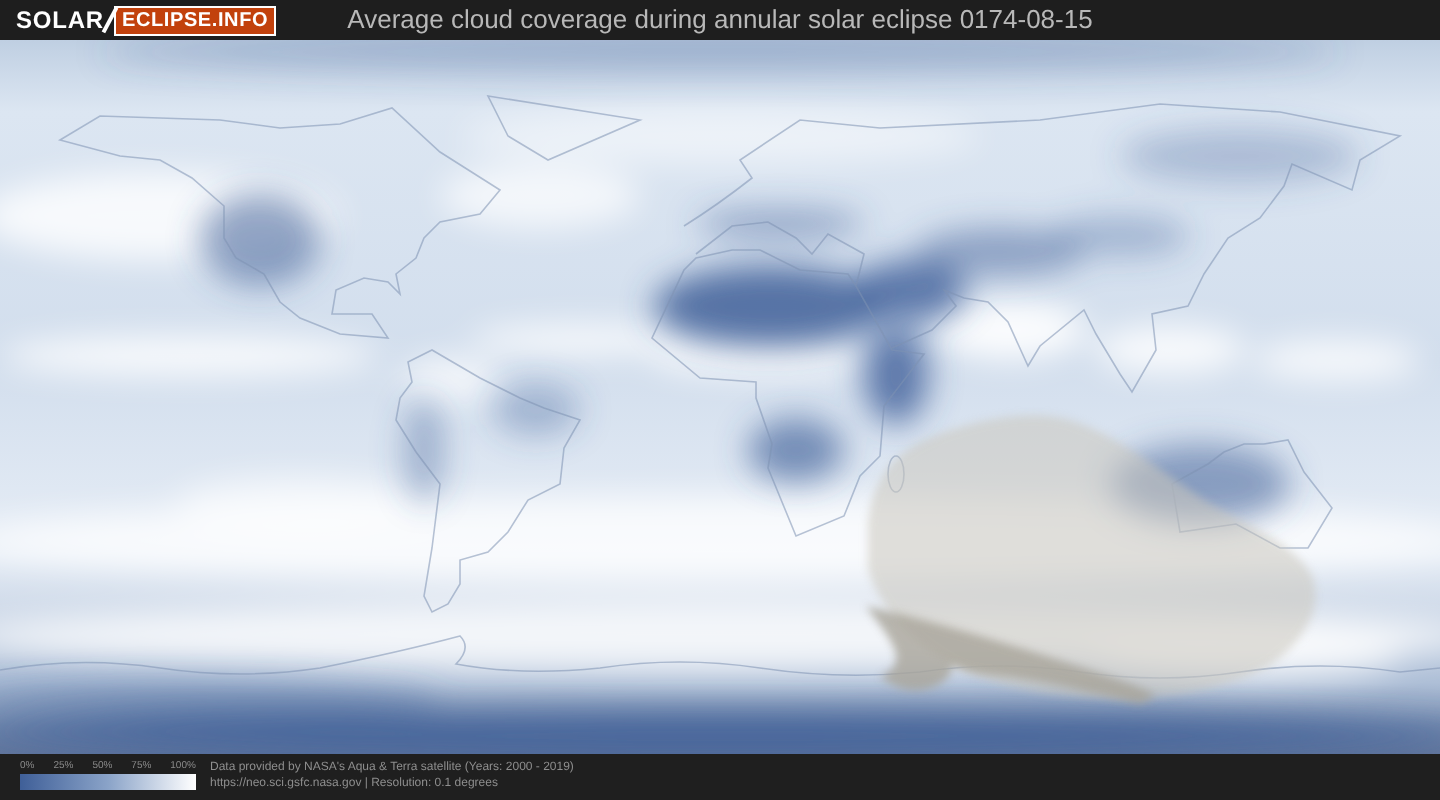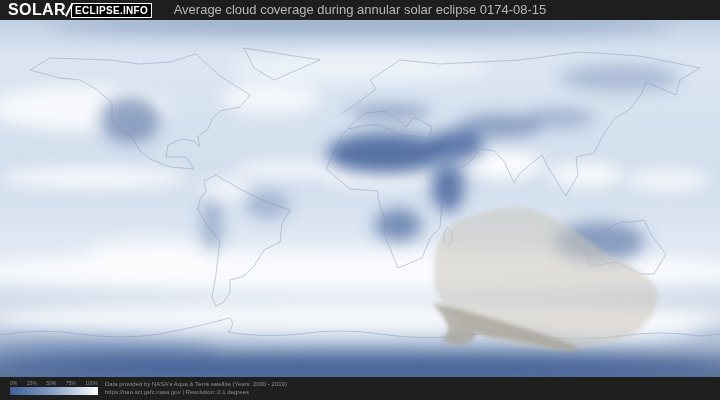--- a/index.html
+++ b/index.html
@@ -5,25 +5,25 @@
   * { margin:0; padding:0; box-sizing:border-box; }
   html,body { width:720px; height:400px; overflow:hidden; background:#1e1e1e;
               font-family:"Liberation Sans", sans-serif; }
   #app { position:relative; width:720px; height:400px; }
 
   
   .topbar { position:absolute; top:0; left:0; width:720px; height:20px;
             background:#1e1e1e; z-index:5; }
   .brand { position:absolute; left:8px; top:2px; height:16px;
            display:flex; align-items:center; cursor:pointer; }
-  .brand-part1 { color:#ffffff; font-weight:bold; font-size:16px; letter-spacing:.4px; }
+  .brand-part1 { color:#ffffff; font-weight:bold; font-size:12px; letter-spacing:.4px; }
   .brand-slash { width:2px; height:14px; background:#ffffff;
                  transform:rotate(28deg); margin:0 1px 0 2px; }
   .brand-part2 { color:#ffffff; font-weight:bold; font-size:10px; letter-spacing:.3px;
-                 border:1px solid #ffffff; background:#000000;
+                 border:1px solid #ffffff; background:#c2410c;
                  padding:0 3px; line-height:13px; }
   .page-title { position:absolute; left:0; top:0; width:720px; height:20px;
                 line-height:20px; text-align:center; color:#b8b8b8; font-size:13px; }
 
   
   .map-wrap { position:absolute; top:20px; left:0; width:720px; height:357px;
               background:#d6e1ef; }
   .map-wrap svg { display:block; }
 
   

